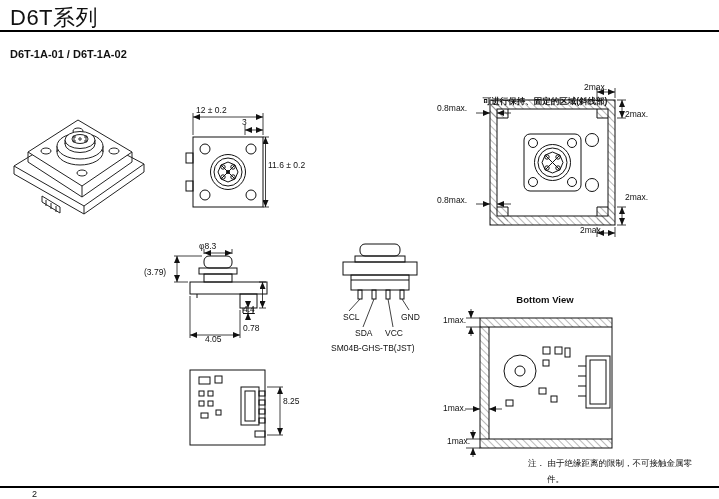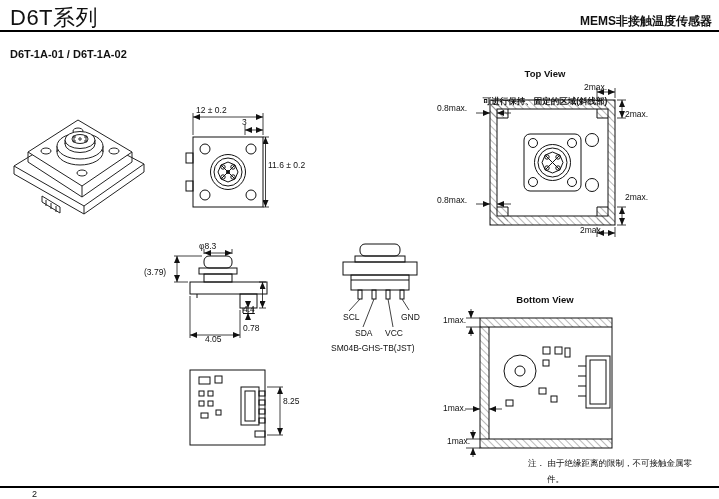--- a/index.html
+++ b/index.html
@@ -19,21 +19,20 @@
   .note { position:absolute; left:528px; top:455px; width:172px; font-size:8.5px; line-height:16px; padding-left:19px; text-indent:-19px; }
   .pagenum { position:absolute; left:32px; top:489px; font-size:9px; }
   svg { position:absolute; overflow:visible; }
 </style>
 </head>
 <body>
 
 <div id="page">
 
   <span class="title">D6T系列</span>
-  <span class="product">MEMS非接触温度传感器</span>
   <div class="rule" style="top:30px; height:2px;"></div>
   <span class="subtitle">D6T-1A-01 / D6T-1A-02</span>
 
   <svg class="abs" style="left:8px; top:90px;" width="140" height="150" viewBox="0 0 140 150">
     <g stroke="#222" fill="none" stroke-width="1">
       <polygon points="6,76 68,38 136,74 76,116"></polygon>
       <line x1="6" y1="76" x2="6" y2="84"></line>
       <line x1="76" y1="116" x2="76" y2="124"></line>
       <line x1="136" y1="74" x2="136" y2="82"></line>
       <polyline points="6,84 76,124 136,82"></polyline>
@@ -297,21 +296,20 @@
       <line x1="25" y1="101" x2="40" y2="101" marker-end="url(#a5)"></line>
       <line x1="62" y1="101" x2="49" y2="101" marker-end="url(#a5)"></line>
       <line x1="26" y1="131" x2="40" y2="131"></line>
       <line x1="26" y1="140" x2="40" y2="140"></line>
       <line x1="33" y1="122" x2="33" y2="131" marker-end="url(#a5)"></line>
       <line x1="33" y1="149" x2="33" y2="140" marker-end="url(#a5)"></line>
     </g>
   </svg>
 
   <span class="lbl b ctr" style="left:435px; top:57px; width:220px;margin-top:40px;">可进行保持、固定的区域(斜线部)</span>
-  <span class="lbl b ctr" style="left:435px; top:69px; width:220px; font-size:9.5px;">Top View</span>
 
   <span class="lbl" style="left:584px; top:83px;">2max.</span>
   <span class="lbl" style="left:625px; top:110px;">2max.</span>
   <span class="lbl" style="left:625px; top:193px;">2max.</span>
   <span class="lbl" style="left:437px; top:104px;">0.8max.</span>
   <span class="lbl" style="left:437px; top:196px;">0.8max.</span>
   <span class="lbl" style="left:580px; top:226px;">2max.</span>
 
   <span class="lbl" style="left:196px; top:106px;">12 ± 0.2</span>
   <span class="lbl" style="left:242px; top:118px;">3</span>

